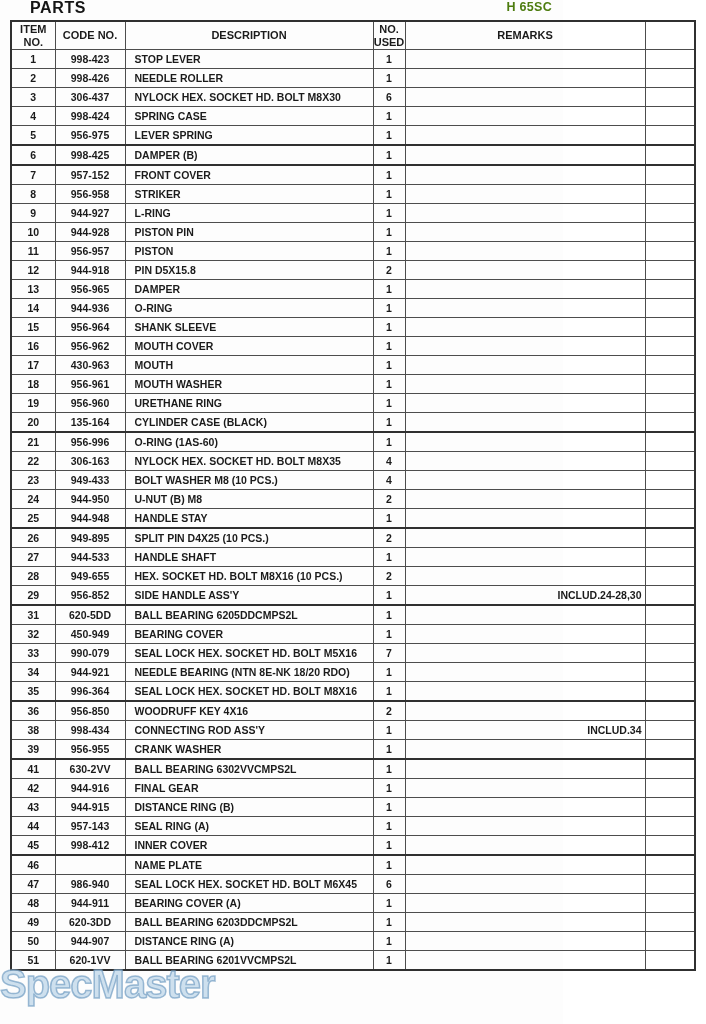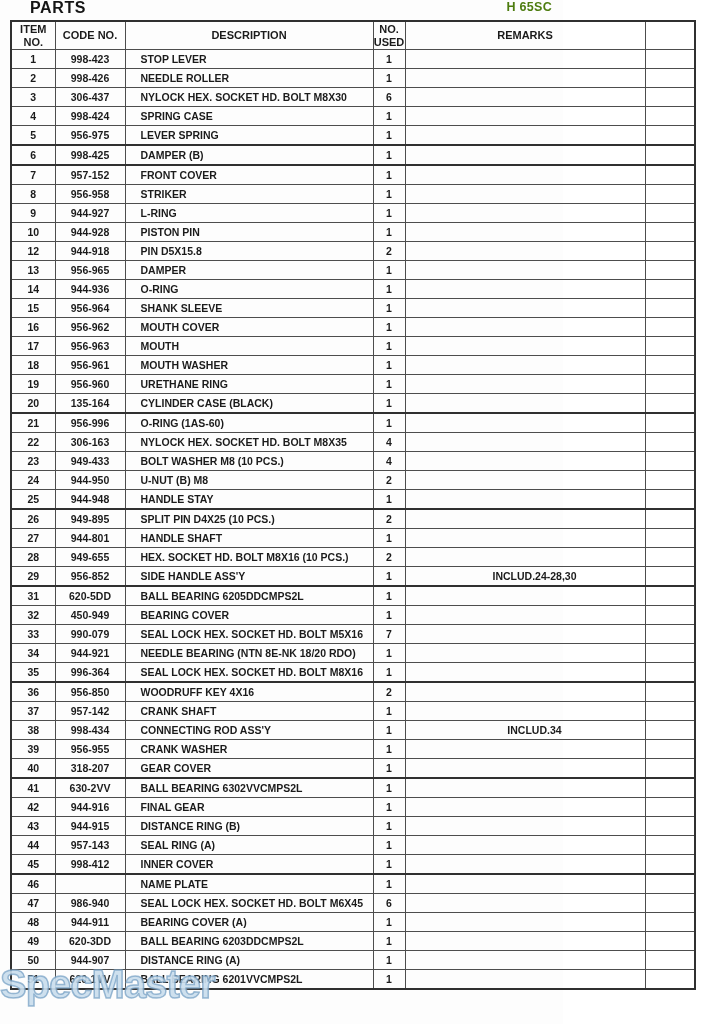--- a/index.html
+++ b/index.html
@@ -5,22 +5,22 @@
   html,body{margin:0;padding:0;}
   body{width:706px;height:1024px;background:#ffffff;font-family:"Liberation Sans",sans-serif;overflow:hidden;}
   .page{position:relative;width:563px;height:1024px;background:#fdfdfd;}
   .page-title{position:absolute;left:30px;top:-1px;font-size:16px;font-weight:bold;color:#151515;letter-spacing:0.6px;margin:0;}
   .model-no{position:absolute;right:11px;top:0;font-size:12.5px;font-weight:bold;color:#4d7c0f;letter-spacing:0.3px;}
   table.parts{position:absolute;left:10px;top:20px;border-collapse:collapse;table-layout:fixed;width:684px;border:2px solid #303030;}
   th,td{border:1px solid #4d4d4d;color:#1b1b1b;overflow:hidden;}
   th{font-size:11px;font-weight:bold;text-align:center;line-height:1.15;padding:1px 0;height:24px;white-space:pre-line;}
   td{font-size:10.5px;font-weight:bold;height:18px;padding:0 3px;white-space:nowrap;vertical-align:middle;}
   td.c{text-align:center;}
-  td.l{text-align:left;padding-left:15px;}
-  td.r{text-align:center;padding-left:22px;}
+  td.l{text-align:left;padding-left:9px;}
+  td.r{text-align:right;padding-left:22px;}
   tr.group-start td{border-top:2px solid #303030;}
   .watermark{position:absolute;left:0px;top:962px;font-size:40px;font-weight:bold;letter-spacing:-1px;
     color:rgba(166,199,224,0.55);-webkit-text-stroke:1.5px rgba(97,145,186,0.6);
     text-shadow:0 0 2px rgba(255,255,255,0.85);z-index:5;pointer-events:none;}
 </style>
 </head>
 <body>
 
 <div class="page">
   <h1 class="page-title">PARTS</h1>
@@ -122,20 +122,28 @@
         </tr>
         <tr>
           <td class="c">10</td>
           <td class="c">944-928</td>
           <td class="l">PISTON PIN</td>
           <td class="c">1</td>
           <td class="r"></td>
           <td class="c"></td>
         </tr>
         <tr>
+          <td class="c">11</td>
+          <td class="c">956-957</td>
+          <td class="l">PISTON</td>
+          <td class="c">1</td>
+          <td class="r"></td>
+          <td class="c"></td>
+        </tr>
+        <tr>
           <td class="c">12</td>
           <td class="c">944-918</td>
           <td class="l">PIN D5X15.8</td>
           <td class="c">2</td>
           <td class="r"></td>
           <td class="c"></td>
         </tr>
         <tr>
           <td class="c">13</td>
           <td class="c">956-965</td>
@@ -163,21 +171,21 @@
         <tr>
           <td class="c">16</td>
           <td class="c">956-962</td>
           <td class="l">MOUTH COVER</td>
           <td class="c">1</td>
           <td class="r"></td>
           <td class="c"></td>
         </tr>
         <tr>
           <td class="c">17</td>
-          <td class="c">956-963</td>
+          <td class="c">430-963</td>
           <td class="l">MOUTH</td>
           <td class="c">1</td>
           <td class="r"></td>
           <td class="c"></td>
         </tr>
         <tr>
           <td class="c">18</td>
           <td class="c">956-961</td>
           <td class="l">MOUTH WASHER</td>
           <td class="c">1</td>
@@ -243,21 +251,21 @@
         <tr class="group-start">
           <td class="c">26</td>
           <td class="c">949-895</td>
           <td class="l">SPLIT PIN D4X25 (10 PCS.)</td>
           <td class="c">2</td>
           <td class="r"></td>
           <td class="c"></td>
         </tr>
         <tr>
           <td class="c">27</td>
-          <td class="c">944-801</td>
+          <td class="c">944-533</td>
           <td class="l">HANDLE SHAFT</td>
           <td class="c">1</td>
           <td class="r"></td>
           <td class="c"></td>
         </tr>
         <tr>
           <td class="c">28</td>
           <td class="c">949-655</td>
           <td class="l">HEX. SOCKET HD. BOLT M8X16 (10 PCS.)</td>
           <td class="c">2</td>
@@ -314,47 +322,31 @@
         </tr>
         <tr class="group-start">
           <td class="c">36</td>
           <td class="c">956-850</td>
           <td class="l">WOODRUFF KEY 4X16</td>
           <td class="c">2</td>
           <td class="r"></td>
           <td class="c"></td>
         </tr>
         <tr>
-          <td class="c">37</td>
-          <td class="c">957-142</td>
-          <td class="l">CRANK SHAFT</td>
-          <td class="c">1</td>
-          <td class="r"></td>
-          <td class="c"></td>
-        </tr>
-        <tr>
           <td class="c">38</td>
           <td class="c">998-434</td>
           <td class="l">CONNECTING ROD ASS'Y</td>
           <td class="c">1</td>
           <td class="r">INCLUD.34</td>
           <td class="c"></td>
         </tr>
         <tr>
           <td class="c">39</td>
           <td class="c">956-955</td>
           <td class="l">CRANK WASHER</td>
-          <td class="c">1</td>
-          <td class="r"></td>
-          <td class="c"></td>
-        </tr>
-        <tr>
-          <td class="c">40</td>
-          <td class="c">318-207</td>
-          <td class="l">GEAR COVER</td>
           <td class="c">1</td>
           <td class="r"></td>
           <td class="c"></td>
         </tr>
         <tr class="group-start">
           <td class="c">41</td>
           <td class="c">630-2VV</td>
           <td class="l">BALL BEARING 6302VVCMPS2L</td>
           <td class="c">1</td>
           <td class="r"></td>

